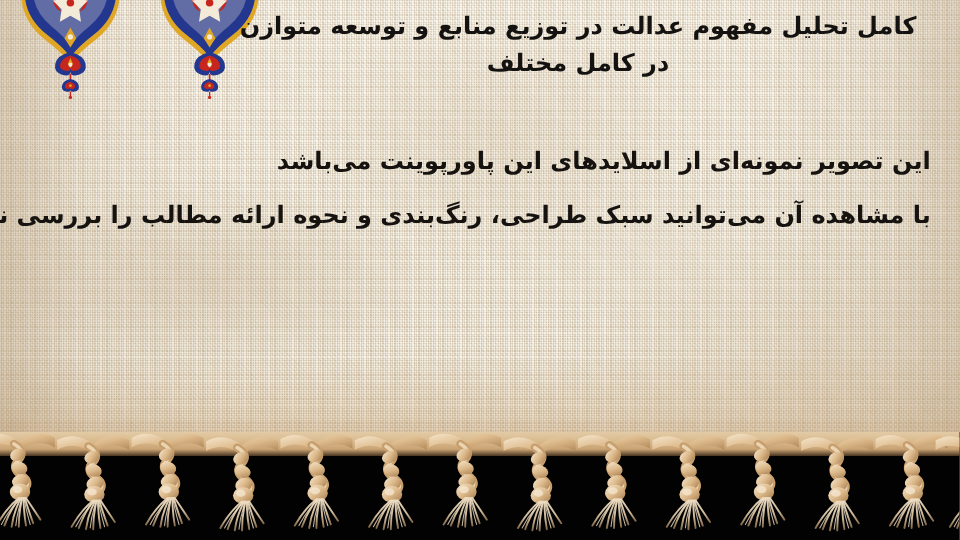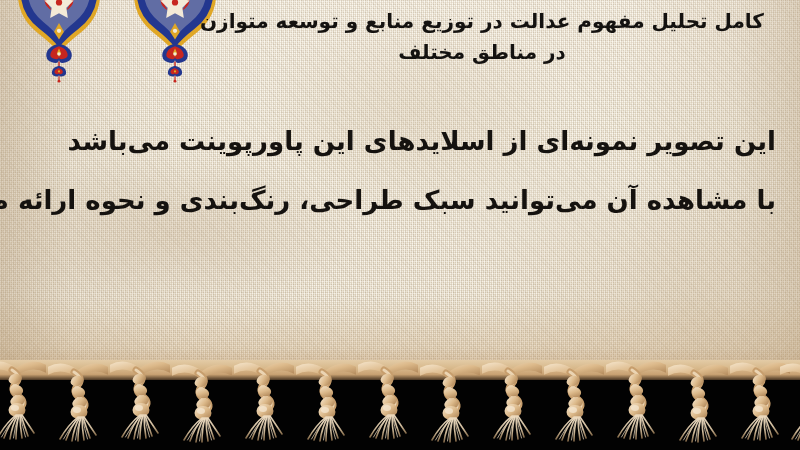--- a/index.html
+++ b/index.html
@@ -87,21 +87,21 @@
   .title-line { display: block; white-space: nowrap; }
 
   
   .body-block {
     position: absolute;
     top: 112px;
     right: 24px;
     width: 752px;
     text-align: right;
     color: #15120f;
-    font-size: 26px;
+    font-size: 20px;
     font-weight: 700;
     line-height: 2.25;
     direction: rtl;
   }
   .body-line { display: block; white-space: nowrap; }
 
   
   .fringe {
     position: absolute;
     left: 0;
@@ -187,21 +187,21 @@
 
       <g>
         <use href="#medallion" x="126" y="-28" width="98" height="98"></use>
         <use href="#pendant" x="154" y="42" width="42" height="42"></use>
       </g>
     </svg>
   </div>
 
   <div class="title-block">
     <span class="title-line">کامل تحلیل مفهوم عدالت در توزیع منابع و توسعه متوازن</span>
-    <span class="title-line">در مناطق مختلف</span>
+    <span class="title-line">در کامل مختلف</span>
   </div>
 
   <div class="body-block">
     <span class="body-line">این تصویر نمونه‌ای از اسلایدهای این پاورپوینت می‌باشد</span>
     <span class="body-line">با مشاهده آن می‌توانید سبک طراحی، رنگ‌بندی و نحوه ارائه مطالب را بررسی نمایید</span>
   </div>
 
   <div class="fringe">
     <div class="fringe-top-edge"></div>
     <svg width="800" height="90" viewBox="0 0 800 90" xmlns="http://www.w3.org/2000/svg">

